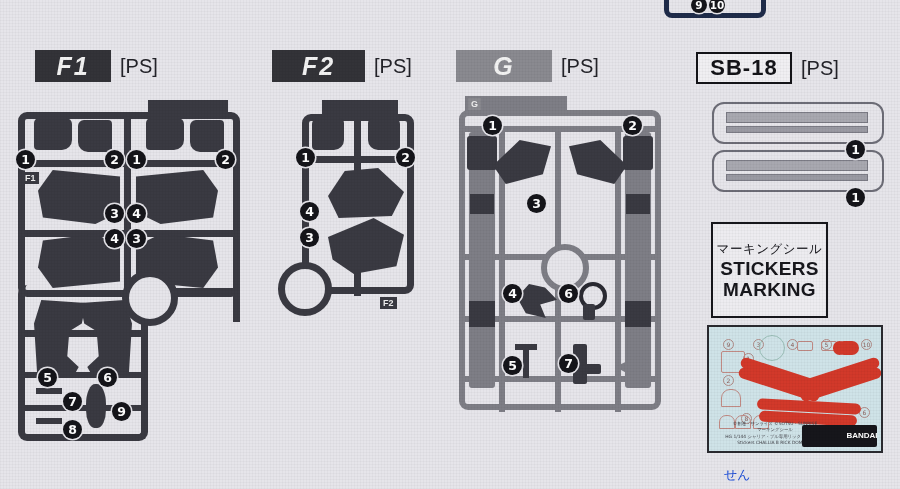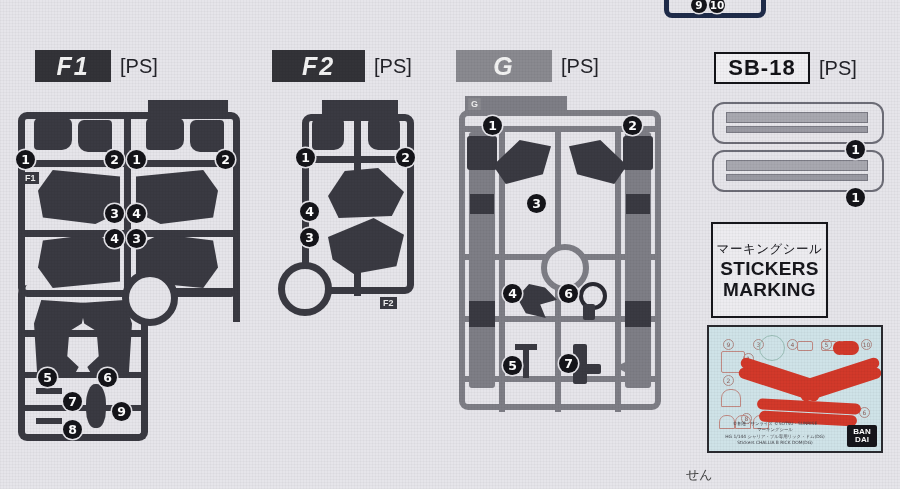--- a/index.html
+++ b/index.html
@@ -83,28 +83,28 @@
       display:flex;align-items:center;justify-content:center;
       font-family:"DejaVu Sans",sans-serif;}
   #sticker-sheet .credits{
     position:absolute;left:7px;bottom:4px;width:118px;
     font-size:4.4px;line-height:1.5;color:#43434a;text-align:center;
     font-family:"DejaVu Sans",sans-serif;
   }
   #bandai-logo{
     position:absolute;right:4px;bottom:4px;width:30px;height:22px;
     background:#16161b;color:#fff;font-size:8px;font-weight:bold;
-    display:flex;flex-direction:column;align-items:center;justify-content:center;
-    line-height:.95;border-radius:2px;letter-spacing:0px;
+    display:flex;flex-direction:row;align-items:center;justify-content:center;
+    line-height:.95;border-radius:2px;letter-spacing:0px;padding-left:45px;
   }
 
   
   #top-partial{position:absolute;left:664px;top:-16px;width:92px;height:24px;
     border:5px solid #1f2c4a;border-radius:8px;background:#e6e5ea;}
-  #bottom-caption{position:absolute;left:686px;top:466px;font-size:13px;color:#404040;
+  #bottom-caption{position:absolute;left:724px;top:466px;font-size:13px;color:#1d4ed8;
     font-family:"DejaVu Sans",sans-serif;}
 </style>
 </head>
 <body>
 
 <div id="top-partial">
   <div class="num sm" style="left:22px;top:8px;">9</div>
   <div class="num sm" style="left:40px;top:8px;">10</div>
 </div>
 
@@ -116,21 +116,21 @@
 <div class="hdr" style="left:272px;top:50px;">
   <div class="chip dark" style="width:93px;height:32px;font-size:25px;">F2</div>
   <div class="ps">[PS]</div>
 </div>
 
 <div class="hdr" style="left:456px;top:50px;">
   <div class="chip gray" style="width:96px;height:32px;font-size:25px;">G</div>
   <div class="ps">[PS]</div>
 </div>
 
-<div class="hdr" style="left:714px;top:52px;align-items:center;">
+<div class="hdr" style="left:696px;top:52px;align-items:center;">
   <div class="chip boxed" style="width:92px;height:28px;font-size:22px;">SB-18</div>
   <div class="ps">[PS]</div>
 </div>
 
 <div class="panel" style="left:14px;top:100px;width:240px;height:350px;">
 
   <div class="bar dk" style="left:134px;top:0px;width:80px;height:16px;"></div>
 
   <div class="frame" style="left:4px;top:12px;width:222px;height:185px;border:7px solid #3a3a42;border-radius:9px;"></div>
   <div class="frame" style="left:4px;top:185px;width:130px;height:156px;border:7px solid #3a3a42;border-radius:9px;border-top:none;"></div>

